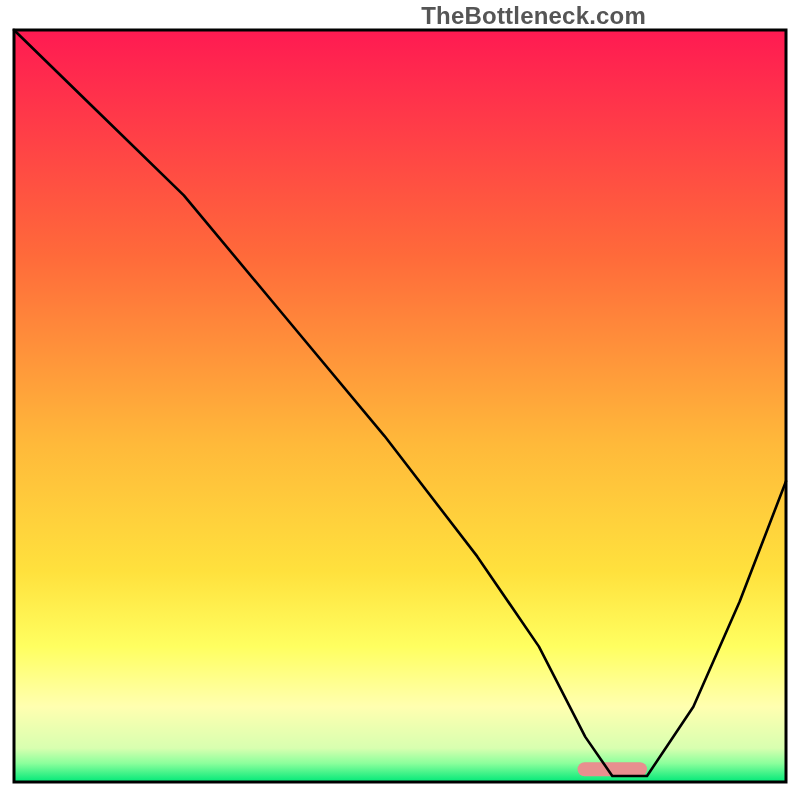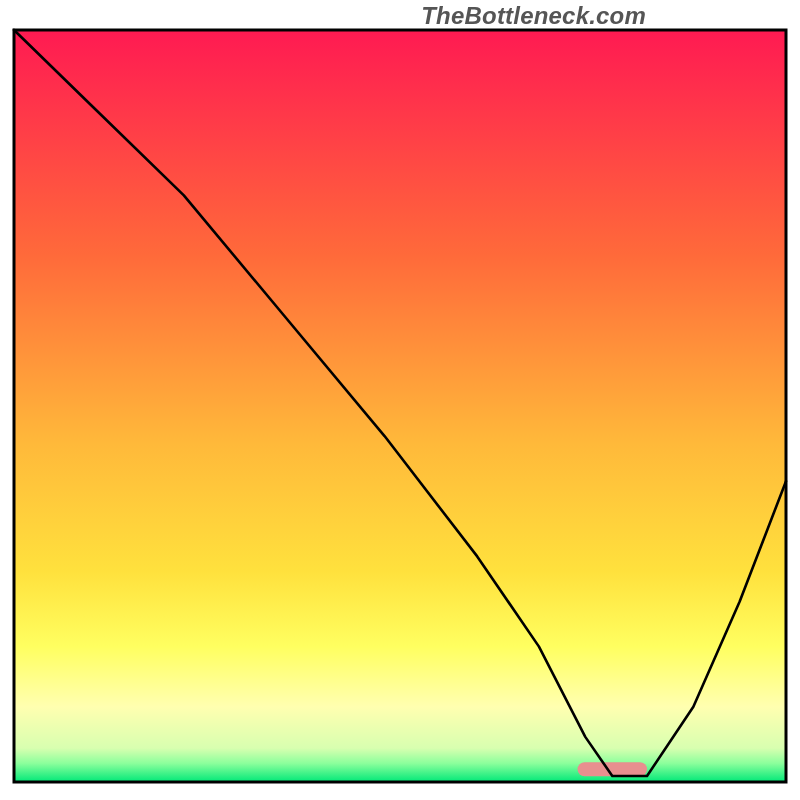--- a/index.html
+++ b/index.html
@@ -8,21 +8,20 @@
     width: 800px;
     height: 800px;
     background: #ffffff;
     font-family: Arial, Helvetica, sans-serif;
     overflow: hidden;
   }
   .chart-container {
     position: relative;
     width: 660px;
     height: 800px;
-    font-style: italic;
   }
   .watermark {
     position: absolute;
     top: 2px;
     right: 14px;
     font-size: 24px;
     font-weight: bold;
     color: #555;
     letter-spacing: 0.2px;
   }

